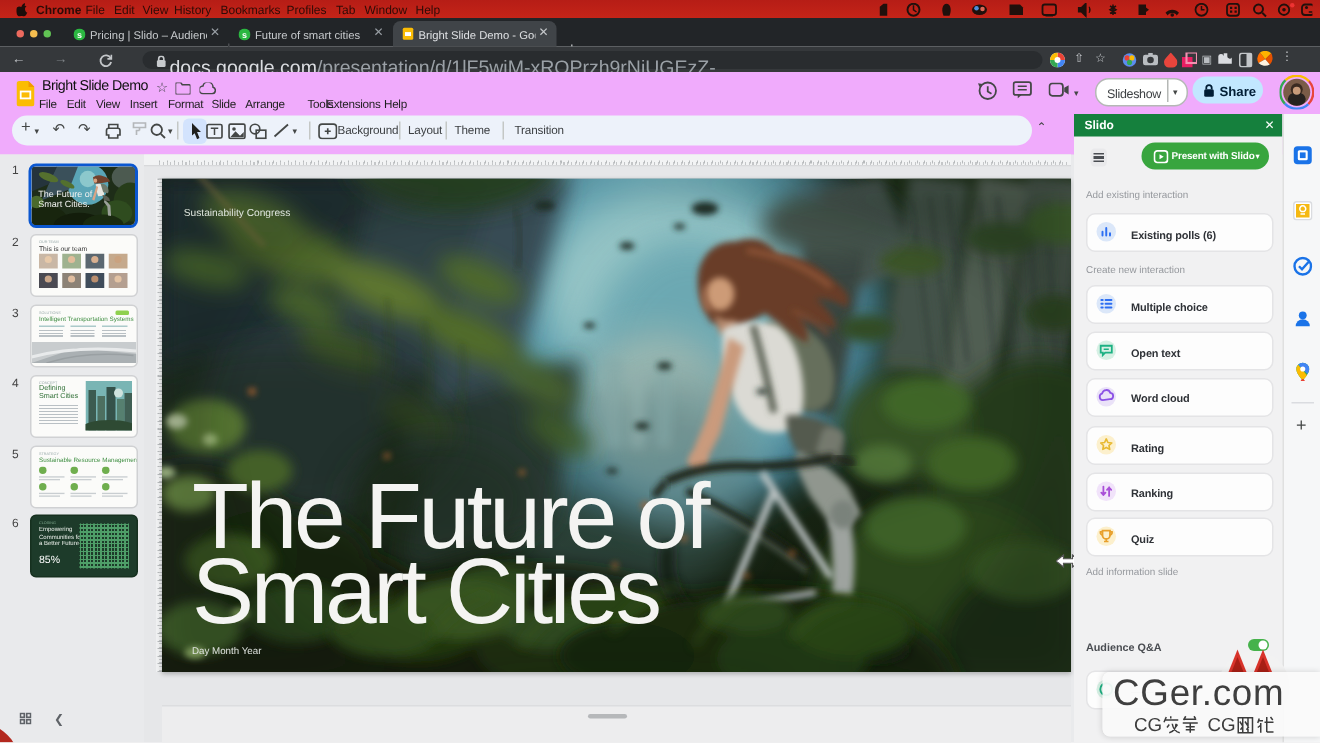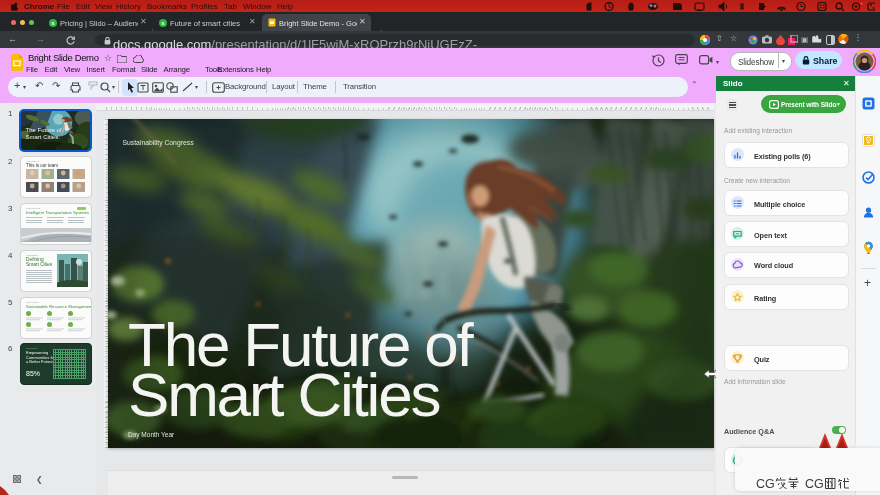--- a/index.html
+++ b/index.html
@@ -737,20 +737,29 @@
             <path d="M4.2 8.8 a2.3 2.3 0 0 1 -.4-4.5 a2.8 2.8 0 0 1 5.4-.4 a2.1 2.1 0 0 1 -.4 4.2 Z" fill="none" stroke="#8c52e5" stroke-width="1.2"></path>
           </svg></div>
       <span class="sctxt">Word cloud</span>
     </div>
     <div class="scard" style="top:208px;">
       <div class="scicon" style="background:#fcf0cd;"><svg width="13" height="13">
             <path d="M6.5 2.6 L7.6 5 L10.2 5.3 L8.3 7 L8.8 9.6 L6.5 8.3 L4.2 9.6 L4.7 7 L2.8 5.3 L5.4 5Z" fill="none" stroke="#e8b931" stroke-width="1.1" stroke-linejoin="round"></path>
           </svg></div>
       <span class="sctxt">Rating</span>
     </div>
+    <div class="scard" style="top:238.5px;">
+      <div class="scicon" style="background:#f1e3fa;"><svg width="13" height="13">
+            <g stroke="#a94fd8" stroke-width="1.2" stroke-linecap="round">
+              <path d="M4.6 3.4 V9 M4.6 9 L3.2 7.4 M4.6 9 L6 7.4"></path>
+              <path d="M8.4 9.6 V4 M8.4 4 L7 5.6 M8.4 4 L9.8 5.6"></path>
+            </g>
+          </svg></div>
+      <span class="sctxt">Ranking</span>
+    </div>
     <div class="scard" style="top:269px;">
       <div class="scicon" style="background:#fcf0cd;"><svg width="13" height="13">
             <path d="M4 2.8 h5 v3 a2.5 2.5 0 0 1 -5 0Z" fill="none" stroke="#e8a02c" stroke-width="1.2"></path>
             <path d="M4 3.6 H2.6 a1.8 1.8 0 0 0 1.6 2.2 M9 3.6 h1.4 a1.8 1.8 0 0 1 -1.6 2.2 M6.5 8.4 V9.6 M5 10 h3" stroke="#e8a02c" stroke-width="1.1" fill="none"></path>
           </svg></div>
       <span class="sctxt">Quiz</span>
     </div>
     <span class="slabel" style="top:301.5px;">Add information slide</span>
     <span class="slabel" style="top:351px;font-size:7.2px;color:#4a4d52;font-weight:bold;">Audience Q&amp;A</span>
     <div class="abs" style="left:116px;top:349.5px;width:14px;height:8px;background:#46b24b;border-radius:4px;">
@@ -794,20 +803,21 @@
   </div>
 
   <svg class="abs" style="left:806px;top:428px;" width="60" height="42">
     <circle cx="30" cy="30" r="24" fill="#f2f2f2"></circle>
     <path d="M13 20 L19 5 L25 20Z" fill="#d8332a"></path>
       <path d="M30 20 L36 5 L42 20Z" fill="#d8332a"></path>
     <path d="M15 20 L19 10 L23 20Z" fill="#a81f15"></path>
       <path d="M32 20 L36 10 L40 20Z" fill="#a81f15"></path>
   </svg>
   <div class="abs" style="left:735px;top:448px;width:145px;height:43px;background:rgba(250,250,250,0.93);border-radius:5px 0 0 5px;box-shadow:0 0 4px rgba(0,0,0,0.15);">
+    <span class="abs" style="left:7px;top:1px;font-size:24.5px;color:#3f3f3f;letter-spacing:0.5px;">CGer.com</span>
     <svg class="abs" style="left:21px;top:29px;" width="110" height="13" id="cjk" font-family="Liberation Sans" font-size="12.5" fill="#3c3c3c">
       <text x="0" y="10.5">CG</text>
       <g stroke="#3c3c3c" stroke-width="1" fill="none">
         <path d="M20.5 3 h9 M21.5 1 L20 4.5 M24.5 0.5 V2 M28 5.5 c0 3-1 5-4.5 6 M25.5 5.5 c0.5 3 2.5 5.5 5 6 M22 8 l1.5-2 M29 6 l-1.5 2"></path>
         <path d="M33.5 2.5 h8 M32.5 5 h10 M34.5 0.5 L33 3 M37.5 5 V11.5 M34.5 7.5 h6 M34.5 9.5 h6 M40 0.5 l1 1.5"></path>
       </g>
       <text x="49" y="10.5">CG</text>
       <g stroke="#3c3c3c" stroke-width="1" fill="none">
         <path d="M69.5 1.5 h9.5 v10 h-9.5 Z M72.5 1.5 V11 M76 1.5 V11 M70.5 4 l2 3 M74 4 l2 3 M72.5 7.5 l-1.5 2 M76.5 7.5 l-1.5 2"></path>
         <path d="M83.5 2 L82.5 5 M83 3.5 h3 M84.5 5 V11.5 M82.5 8 l2-1.5 M88.5 1 V11 M88.5 11 h4.5 M87 4.5 h6 M91 1 l1.5 2"></path>

